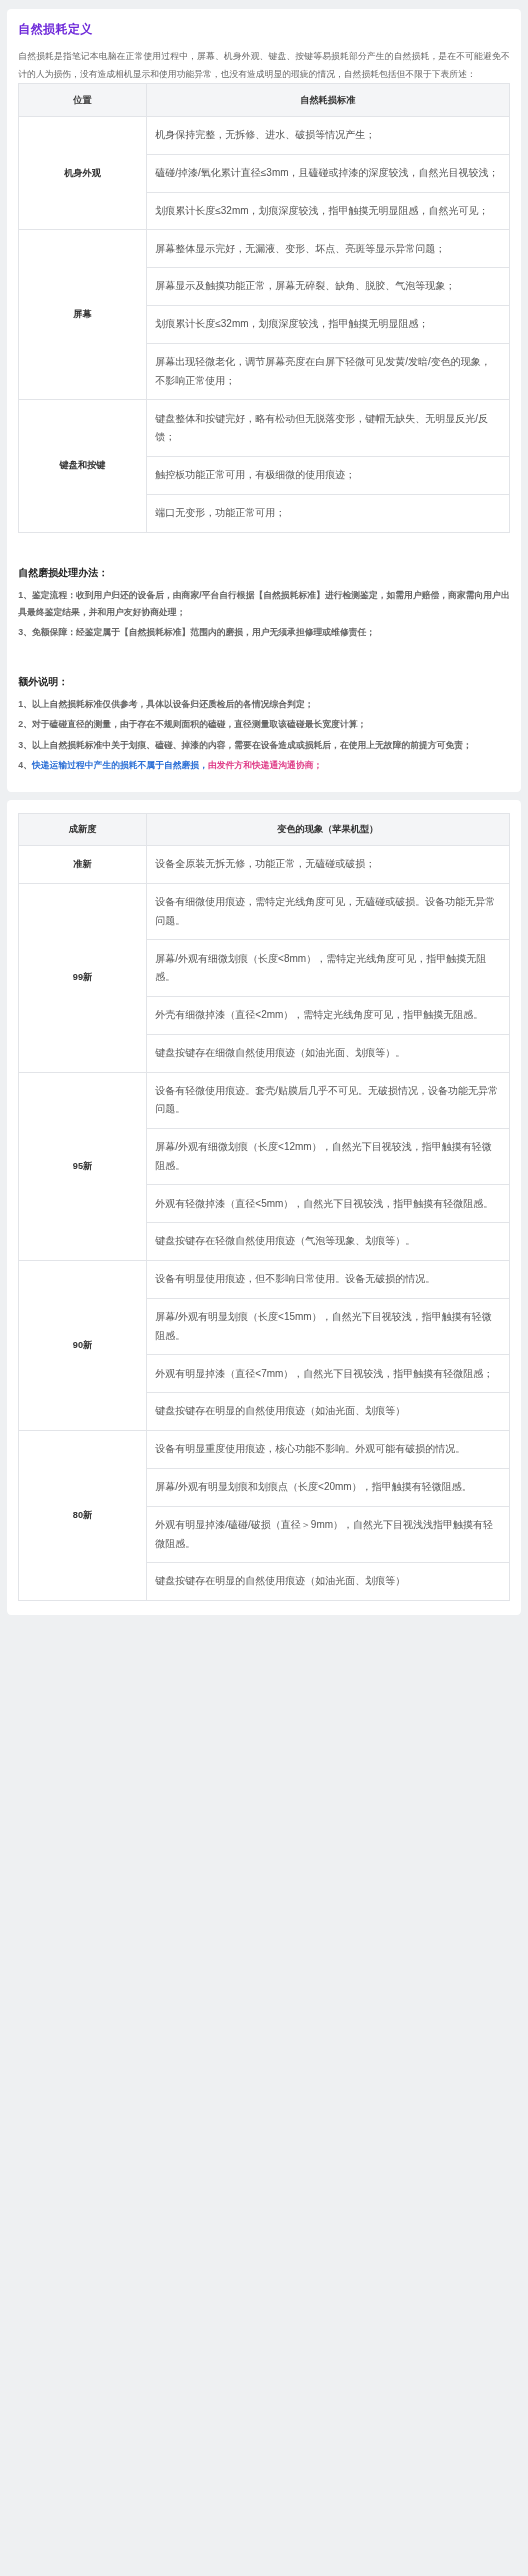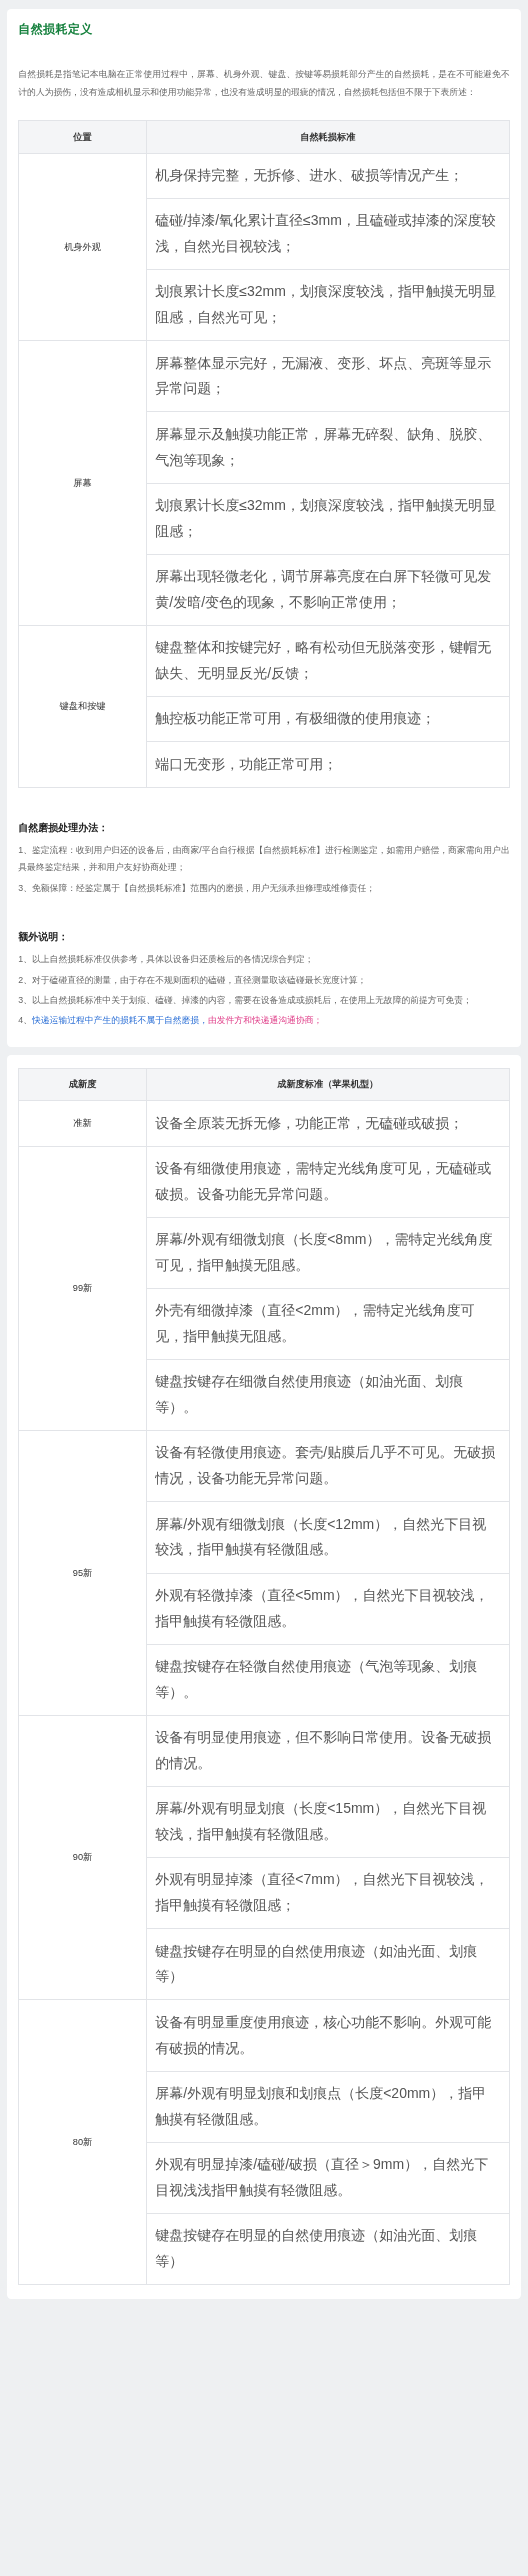--- a/index.html
+++ b/index.html
@@ -16,57 +16,57 @@
   }
   .card {
     background: #ffffff;
     border-radius: 4.2px;
     margin: 8.5px 7px;
     padding: 12.7px 11.3px 14px 11.3px;
   }
   .section-title {
     font-size: 12px;
     font-weight: bold;
-    color: #15803d;
-    margin: 0 0 28px 0;
+    color: #6d28d9;
+    margin: 0 0 10px 0;
     letter-spacing: 0.4px;
   }
   .intro {
     font-size: 8.8px;
     line-height: 2.0;
     color: #666;
-    margin: 0 0 19px 0;
+    margin: 0 0 0 0;
     text-align: justify;
   }
   table.tbl {
     width: 100%;
     border-collapse: collapse;
     table-layout: fixed;
   }
   table.tbl th {
     background: #f4f5f7;
     font-size: 9.2px;
     font-weight: bold;
     color: #333;
     padding: 9.2px 4.2px;
     border: 0.7px solid #e2e4e8;
     text-align: center;
   }
   table.tbl td {
     border: 0.7px solid #e2e4e8;
-    font-size: 14px;
+    font-size: 10px;
     color: #555;
     padding: 9.2px 8.5px;
     line-height: 1.85;
     vertical-align: middle;
   }
   table.tbl td.cat {
     text-align: center;
     color: #333;
-    font-weight: normal;
+    font-weight: bold;
     font-size: 9.2px;
     padding: 7px 2.8px;
   }
   col.c1 { width: 26%; }
   col.c2 { width: 74%; }
   .sub-head {
     font-size: 10px;
     font-weight: bold;
     color: #222;
     margin: 33px 0 7px 0;
@@ -75,20 +75,21 @@
     margin: 0;
     padding: 0;
     list-style: none;
   }
   ol.notes li {
     font-size: 8.8px;
     line-height: 2.0;
     color: #666;
     margin-bottom: 2.8px;
     text-align: justify;
+    font-weight: bold;
   }
   .highlight-blue { color: #2b6fd6; }
   .highlight-pink { color: #e0408a; }
 </style>
 </head>
 <body>
 
 <div class="page">
 
   <div class="card">
@@ -165,21 +166,21 @@
 
   <div class="card">
     <table class="tbl">
       <colgroup>
           <col class="c1">
           <col class="c2">
         </colgroup>
       <thead>
         <tr>
           <th>成新度</th>
-          <th>成新度标准（苹果机型）</th>
+          <th>变色的现象（苹果机型）</th>
         </tr>
       </thead>
       <tbody>
 
         <tr>
           <td class="cat">准新</td>
           <td>设备全原装无拆无修，功能正常，无磕碰或破损；</td>
         </tr>
 
         <tr>

